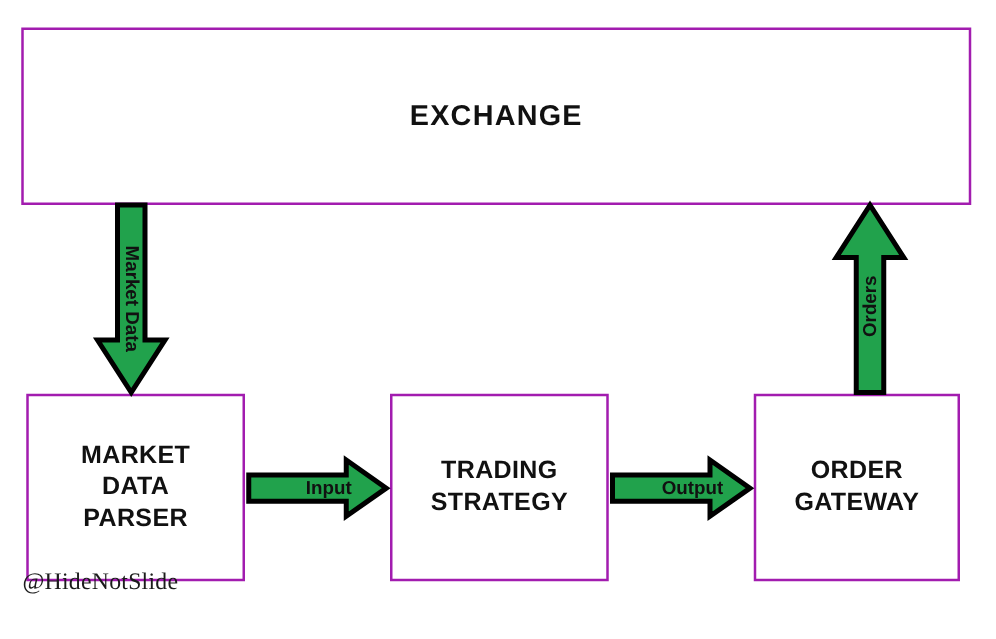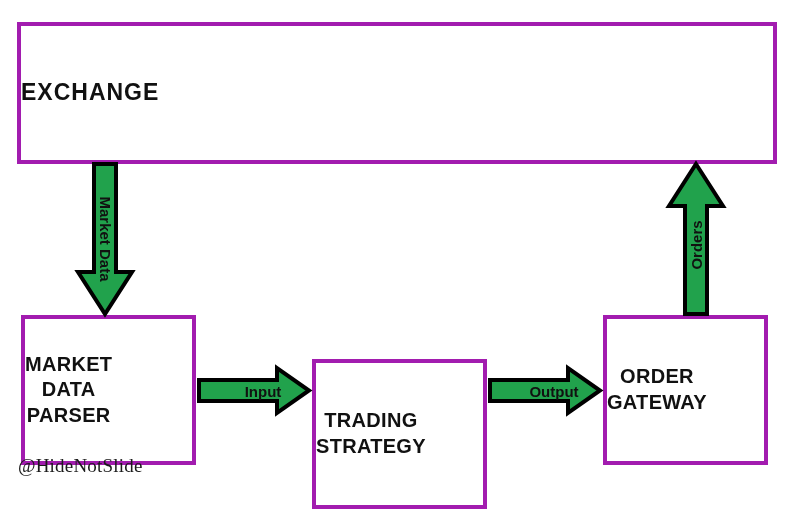--- a/index.html
+++ b/index.html
@@ -13,25 +13,25 @@
   #canvas {
     position: relative;
     width: 797px;
     height: 511px;
     background: #ffffff;
     overflow: hidden;
   }
   .box {
     position: absolute;
     box-sizing: border-box;
-    border: 4px solid #a21caf;
+    border: 2px solid #a21caf;
     background: #ffffff;
     display: flex;
     align-items: center;
-    justify-content: flex-start;
+    justify-content: center;
     text-align: center;
   }
   .box-label {
     font-family: "Liberation Sans", sans-serif;
     font-weight: bold;
     color: #111111;
     letter-spacing: 0.3px;
     line-height: 1.28;
     white-space: pre-line;
   }
@@ -49,21 +49,20 @@
     left: 21px;
     top: 315px;
     width: 175px;
     height: 150px;
   }
   #trading-strategy-box {
     left: 312px;
     top: 315px;
     width: 175px;
     height: 150px;
-    margin-top: 44px;
   }
   #order-gateway-box {
     left: 603px;
     top: 315px;
     width: 165px;
     height: 150px;
   }
   #market-data-parser-box .box-label,
   #trading-strategy-box .box-label,
   #order-gateway-box .box-label {

